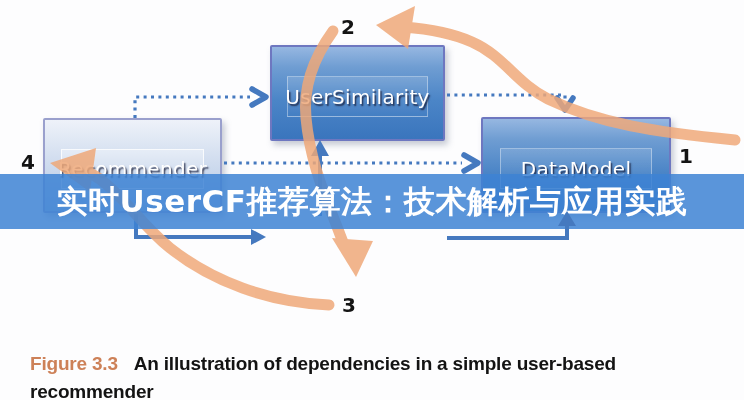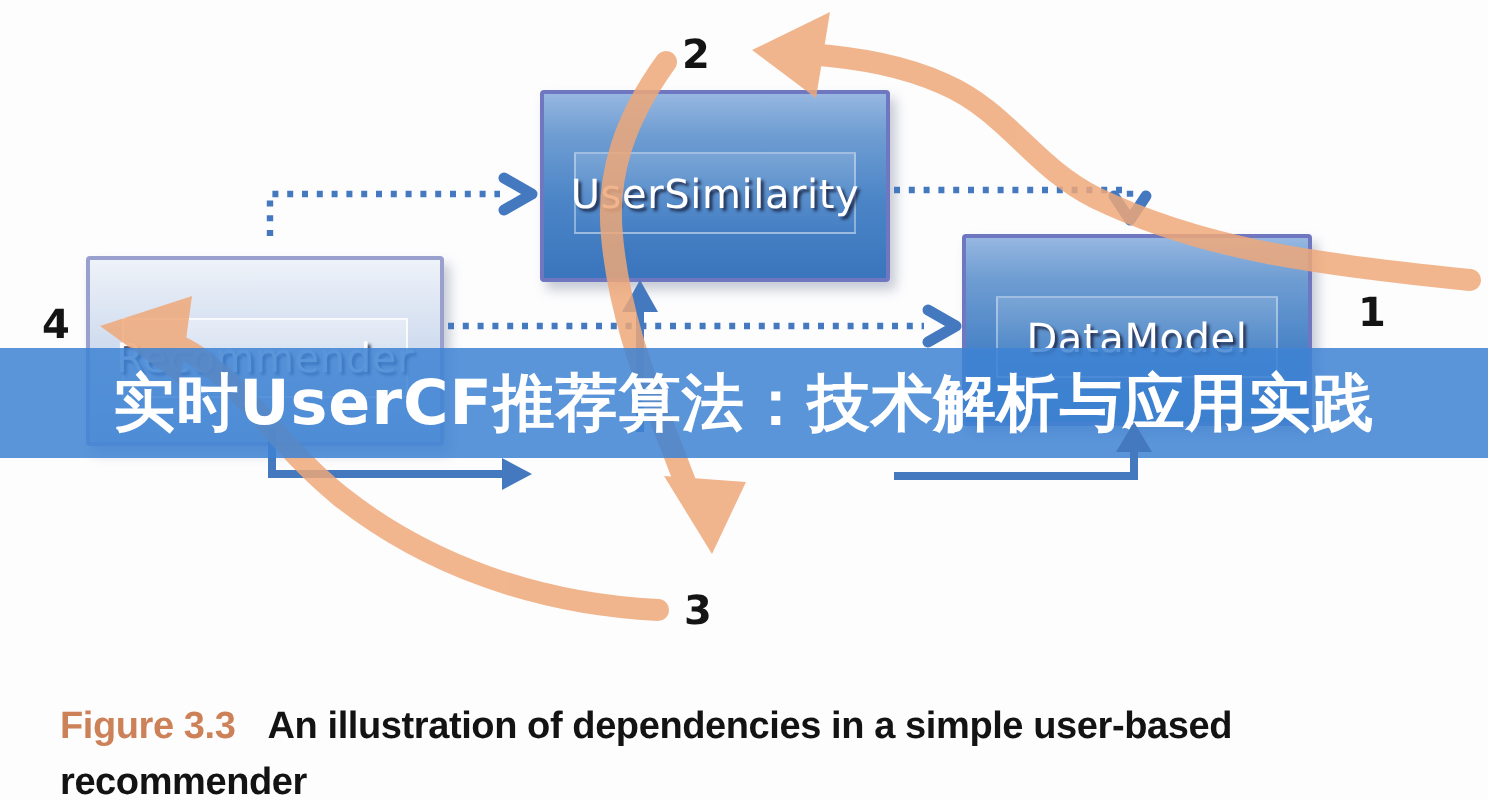--- a/index.html
+++ b/index.html
@@ -17,27 +17,27 @@
   .node .inner{
     position:absolute;left:9%;right:9%;top:32%;height:42%;
     border:1px solid rgba(255,255,255,.38);
     background:linear-gradient(180deg,rgba(255,255,255,.14),rgba(255,255,255,0));
     display:flex;align-items:center;justify-content:center;
   }
   .node .lbl{
     color:#fff;font-size:20px;letter-spacing:.3px;white-space:nowrap;
     text-shadow:1.5px 1.5px 1.5px rgba(25,30,60,.85);
   }
-  #node-recommender{left:43px;top:128px;width:179px;height:95px;
+  #node-recommender{left:43px;top:118px;width:179px;height:95px;
     border-color:#9aa0cd;
     background:linear-gradient(180deg,#eef2f9 0%,#d4dff0 40%,#aec5e4 100%);}
   #node-recommender .inner{border-color:rgba(255,255,255,.8);
     background:linear-gradient(180deg,rgba(255,255,255,.35),rgba(255,255,255,.05));}
   #node-user-similarity{left:270px;top:45px;width:175px;height:96px;}
-  #node-data-model{left:481px;top:117px;width:175px;height:96px;}
+  #node-data-model{left:481px;top:117px;width:190px;height:96px;}
   #node-user-neighborhood{left:268px;top:217px;width:177px;height:70px;}
   #node-user-neighborhood .inner{top:13%;height:52%;}
   
   .order-num{position:absolute;z-index:3;color:#141414;font-weight:bold;
     font-size:20px;font-family:"DejaVu Sans",sans-serif;}
   #num-2{left:341px;top:15px;}
   #num-4{left:21px;top:150px;}
   #num-1{left:679px;top:144px;}
   #num-3{left:342px;top:293px;}
   

